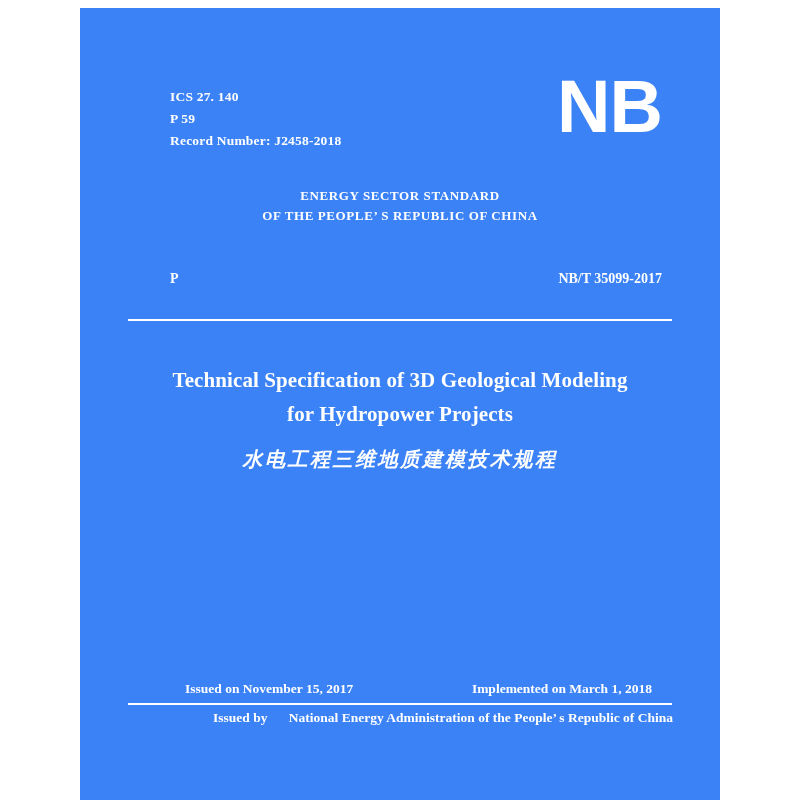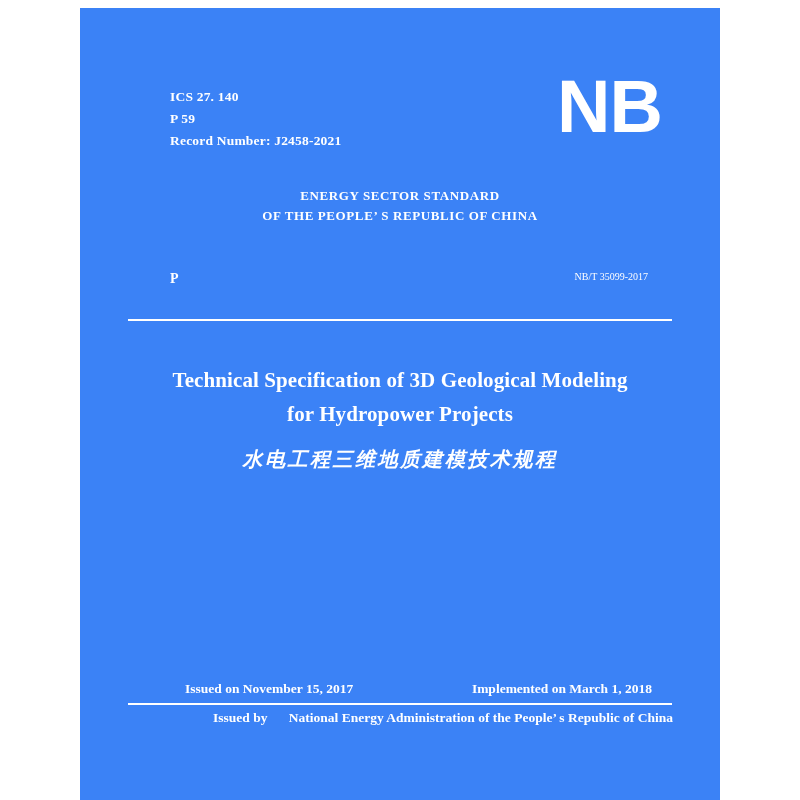--- a/index.html
+++ b/index.html
@@ -80,23 +80,23 @@
     height: 20px;
   }
   .code-row .left {
     position: absolute;
     left: 90px;
     font-size: 14px;
     font-weight: bold;
   }
   .code-row .right {
     position: absolute;
-    right: 72px;
-    font-size: 10px;
-    font-weight: normal;
+    right: 58px;
+    font-size: 14px;
+    font-weight: bold;
   }
   
   .rule {
     position: absolute;
     left: 48px;
     width: 544px;
     height: 2px;
     background: #ffffff;
   }
   .rule-top { top: 311px; }
@@ -160,21 +160,21 @@
 </style>
 </head>
 <body>
 
 <div class="cover">
 
   <div class="header-row">
     <div class="ics-block">
       <div>ICS 27. 140</div>
       <div>P 59</div>
-      <div>Record Number: J2458-2021</div>
+      <div>Record Number: J2458-2018</div>
     </div>
     <div class="nb-logo">NB</div>
   </div>
 
   <div class="std-title">
     <div class="line1">ENERGY SECTOR STANDARD</div>
     <div class="line2">OF THE PEOPLE’ S REPUBLIC OF CHINA</div>
   </div>
 
   <div class="code-row">

